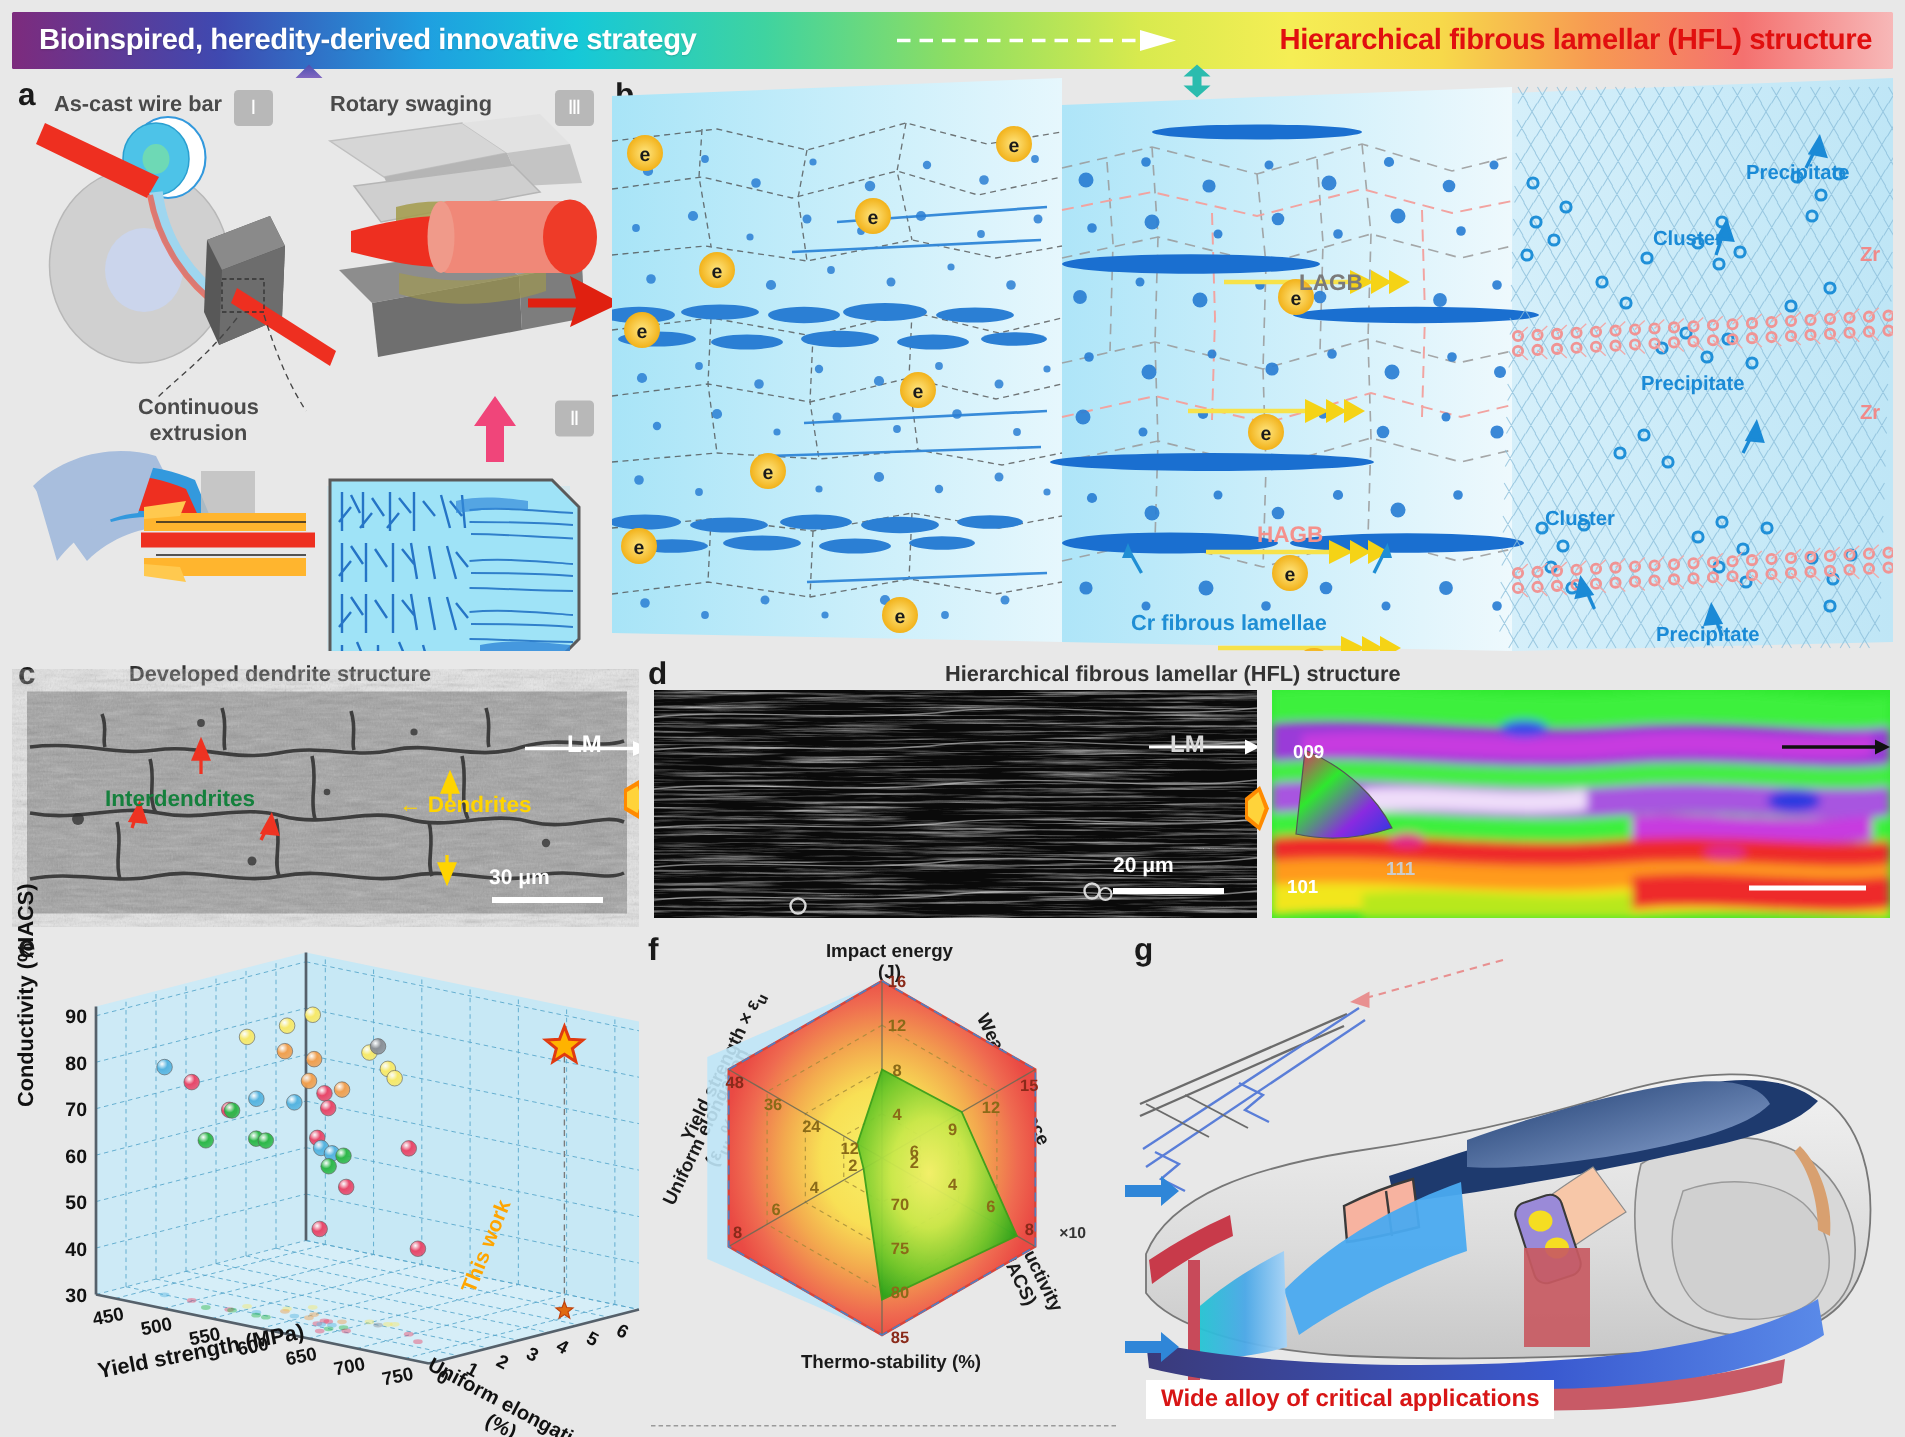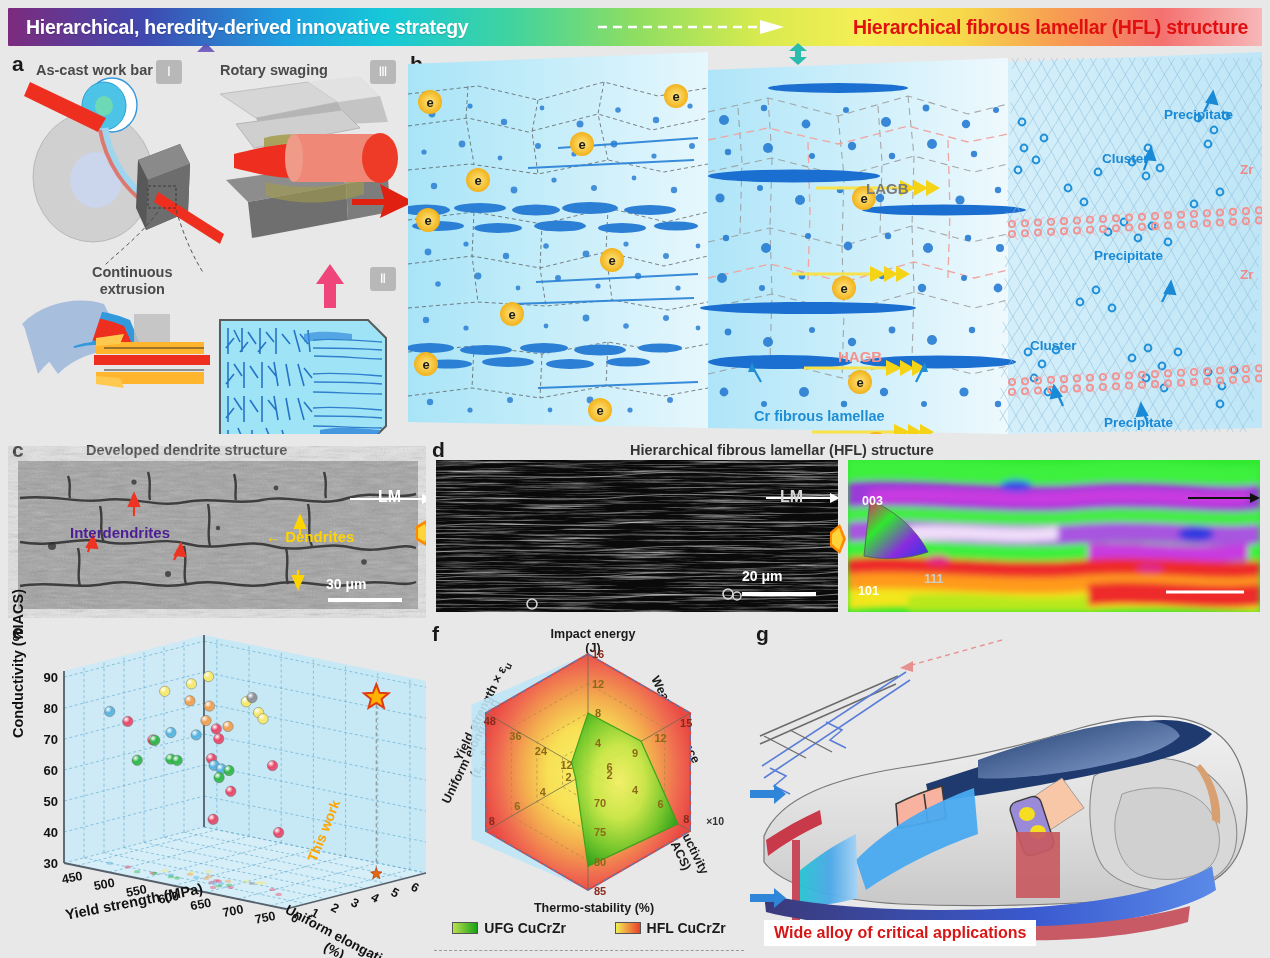--- a/index.html
+++ b/index.html
@@ -119,21 +119,21 @@
     font-size: 16px; font-weight: bold; padding: 4px 10px;
     white-space: nowrap;
   }
 </style>
 </head>
 <body>
 
 <div id="figure">
 
   <div id="banner">
-    <span id="banner-left-text">Hierarchical, heredity-derived innovative strategy</span>
+    <span id="banner-left-text">Bioinspired, heredity-derived innovative strategy</span>
     <svg id="banner-arrow" width="190" height="20">
       <line x1="0" y1="10" x2="162" y2="10" stroke="#ffffff" stroke-width="2.4" stroke-dasharray="9,6"></line>
       <polygon points="162,3 186,10 162,17" fill="#ffffff"></polygon>
     </svg>
     <span id="banner-right-text">Hierarchical fibrous lamellar (HFL) structure</span>
   </div>
 
   <svg class="vert-arrow" style="left:195px; top:42px;" width="22" height="24">
     <defs>
         <linearGradient id="pg" x1="0" y1="0" x2="0" y2="1">
@@ -143,21 +143,21 @@
       </defs>
     <polygon points="11,1 20,10 14,10 14,14 20,14 11,23 2,14 8,14 8,10 2,10" fill="url(#pg)"></polygon>
   </svg>
 
   <svg class="vert-arrow" style="left:786px; top:42px;" width="24" height="24">
     <polygon points="12,1 21,9 15,9 15,15 21,15 12,23 3,15 9,15 9,9 3,9" fill="#2bbcae"></polygon>
   </svg>
 
   <div id="panel-a">
     <span class="panel-letter" style="left:4px; top:0px;">a</span>
-    <span class="gray-label" style="left:28px; top:10px;">As-cast work bar</span>
+    <span class="gray-label" style="left:28px; top:10px;">As-cast wire bar</span>
     <span class="gray-label" style="left:212px; top:10px;">Rotary swaging</span>
     <span class="roman-badge" style="left:148px; top:8px;">Ⅰ</span>
     <span class="roman-badge" style="left:362px; top:8px;">Ⅲ</span>
     <span class="roman-badge" style="left:362px; top:215px;">Ⅱ</span>
     <div class="gray-label" style="left:84px; top:212px; text-align:center;">Continuous<br>extrusion</div>
 
     <svg width="400" height="382" style="position:absolute;left:0;top:0;">
 
       <ellipse cx="85" cy="125" rx="60" ry="65" fill="#d0d0d0" stroke="#b8b8b8"></ellipse>
       <ellipse cx="88" cy="128" rx="26" ry="28" fill="#c9d6f2" opacity="0.8"></ellipse>
@@ -765,21 +765,21 @@
           <polygon points="290,152 295,140 285,140"></polygon>
       </g>
 
       <line x1="342" y1="63" x2="414" y2="63" stroke="#ffffff" stroke-width="2.2"></line>
       <polygon points="414,58 426,63 414,68" fill="#ffffff"></polygon>
 
       <polygon points="408,90 418,84 422,97 418,110 408,104" fill="#ff8a00"></polygon>
       <polygon points="410,92 417,88 420,97 417,106 410,102" fill="#ffd33a"></polygon>
     </svg>
     <span class="lm-text" style="left:370px; top:32px; color:#ffffff;">LM</span>
-    <span style="position:absolute; left:62px; top:88px; color:#4c1d95; font-size:15px; font-weight:bold;">Interdendrites</span>
+    <span style="position:absolute; left:62px; top:88px; color:#15803d; font-size:15px; font-weight:bold;">Interdendrites</span>
     <span style="position:absolute; left:258px; top:92px; color:#ffd400; font-size:15px; font-weight:bold;">← Dendrites</span>
     <span class="scale-text" style="left:318px; top:140px;">30 μm</span>
     <div class="scale-bar" style="left:320px; top:162px; width:74px;"></div>
   </div>
 
   <div id="panel-d">
     <span class="panel-letter" style="left:2px; top:2px;">d</span>
     <span class="panel-title" style="left:200px; top:6px;">Hierarchical fibrous lamellar (HFL) structure</span>
 
     <svg width="402" height="152" style="position:absolute;left:6px;top:24px;">
@@ -855,21 +855,21 @@
             <stop offset="35%" stop-color="#2ee82e"></stop>
           <stop offset="70%" stop-color="#8a2ae0"></stop>
             <stop offset="100%" stop-color="#2a3ae0"></stop>
         </linearGradient>
       </defs>
       <path d="M22,40 C50,52 70,72 80,92 C56,100 34,100 16,96 Z" fill="url(#ipfg)" stroke="#555" stroke-width="0.8"></path>
 
       <line x1="318" y1="132" x2="396" y2="132" stroke="#ffffff" stroke-width="3.2"></line>
     </svg>
 
-    <span style="position:absolute; left:432px; top:58px; color:#ffffff; font-size:12.5px; font-weight:bold;">003</span>
+    <span style="position:absolute; left:432px; top:58px; color:#ffffff; font-size:12.5px; font-weight:bold;">009</span>
     <span style="position:absolute; left:428px; top:148px; color:#ffffff; font-size:12.5px; font-weight:bold;">101</span>
     <span style="position:absolute; left:494px; top:136px; color:#cccccc; font-size:12.5px; font-weight:bold;">111</span>
   </div>
 
   <div id="panel-e">
     <span class="panel-letter" style="left:4px; top:0px;">e</span>
     <span id="panel-e-axis-y">Conductivity (%IACS)</span>
     <svg id="e-svg" width="420" height="330" style="position:absolute;left:0;top:0;">
         <polygon points="196.0,207.0 418.0,253.0 418.0,61.0 196.0,15.0" fill="#c7e8f5" stroke="none"></polygon>
         <polygon points="56.0,243.0 196.0,207.0 196.0,15.0 56.0,51.0" fill="#cdeaf6" stroke="none"></polygon>
@@ -1118,30 +1118,20 @@
         <text x="114.9" y="175.5" text-anchor="middle" font-size="11" font-weight="bold" font-family="Liberation Sans, sans-serif" fill="#8a6a18">4</text>
         <text x="89.4" y="190.3" text-anchor="middle" font-size="11" font-weight="bold" font-family="Liberation Sans, sans-serif" fill="#8a6a18">6</text>
         <text x="63.8" y="205.0" text-anchor="middle" font-size="11" font-weight="bold" font-family="Liberation Sans, sans-serif" fill="#8a2a1a">8</text>
         <text x="138.5" y="149.3" text-anchor="middle" font-size="11" font-weight="bold" font-family="Liberation Sans, sans-serif" fill="#8a6a18">12</text>
         <text x="112.9" y="134.5" text-anchor="middle" font-size="11" font-weight="bold" font-family="Liberation Sans, sans-serif" fill="#8a6a18">24</text>
         <text x="87.4" y="119.8" text-anchor="middle" font-size="11" font-weight="bold" font-family="Liberation Sans, sans-serif" fill="#8a6a18">36</text>
         <text x="61.8" y="105.0" text-anchor="middle" font-size="11" font-weight="bold" font-family="Liberation Sans, sans-serif" fill="#8a2a1a">48</text>
         <text x="278.2" y="205.0" font-size="10.5" font-weight="bold" font-family="Liberation Sans, sans-serif" fill="#333">×10</text>
       </svg>
 
-    <div id="radar-legend">
-      <div class="legend-item">
-        <span class="legend-swatch" style="background:linear-gradient(to right,#b9e04a,#1aa01a);"></span>
-        <span class="legend-text">UFG CuCrZr</span>
-      </div>
-      <div class="legend-item">
-        <span class="legend-swatch" style="background:linear-gradient(to right,#f4ed55,#e8402a);"></span>
-        <span class="legend-text">HFL CuCrZr</span>
-      </div>
-    </div>
     <div style="position:absolute; left:6px; top:330px; width:310px; border-top:1px dashed #9a9a9a;"></div>
   </div>
 
   <div id="panel-g">
     <span class="panel-letter" style="left:6px; top:4px;">g</span>
 
     <svg width="512" height="340" style="position:absolute;left:0;top:0;">
       <defs>
         <linearGradient id="winG" x1="0" y1="0" x2="1" y2="1">
           <stop offset="0%" stop-color="#1b3a6e"></stop>

